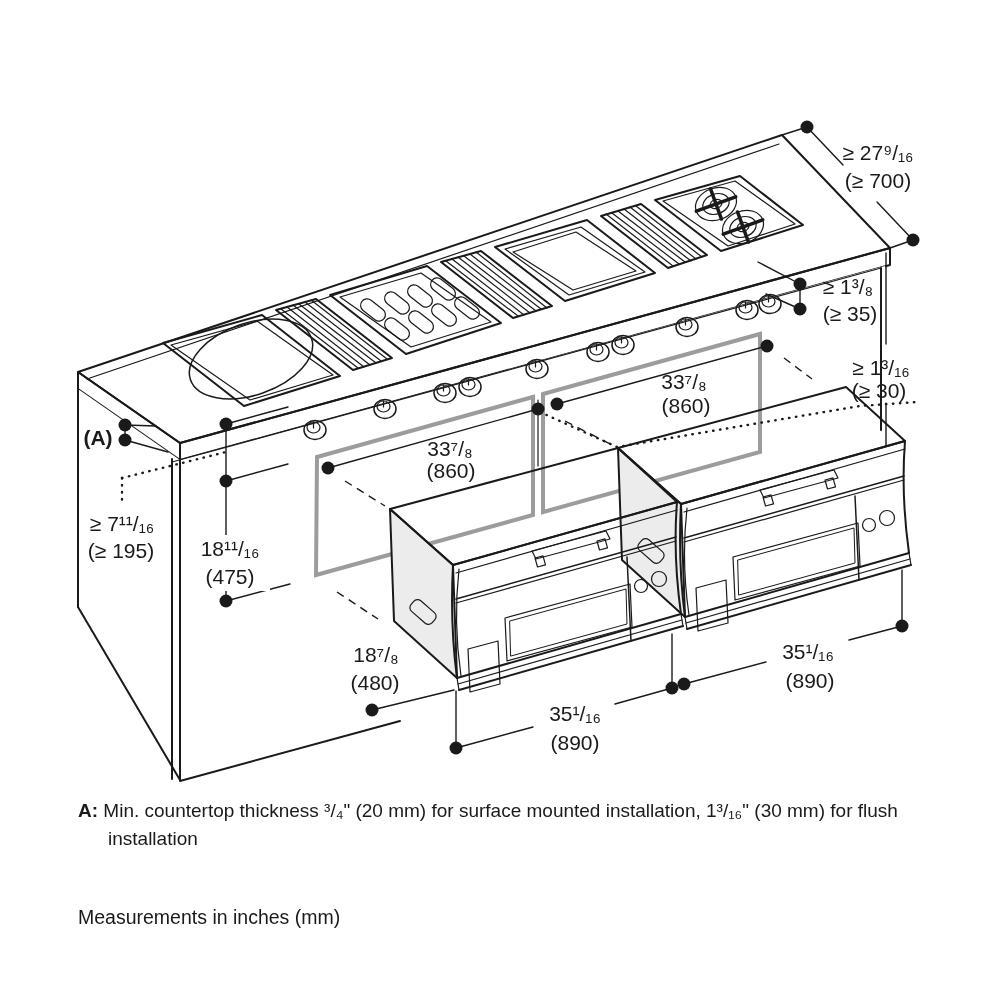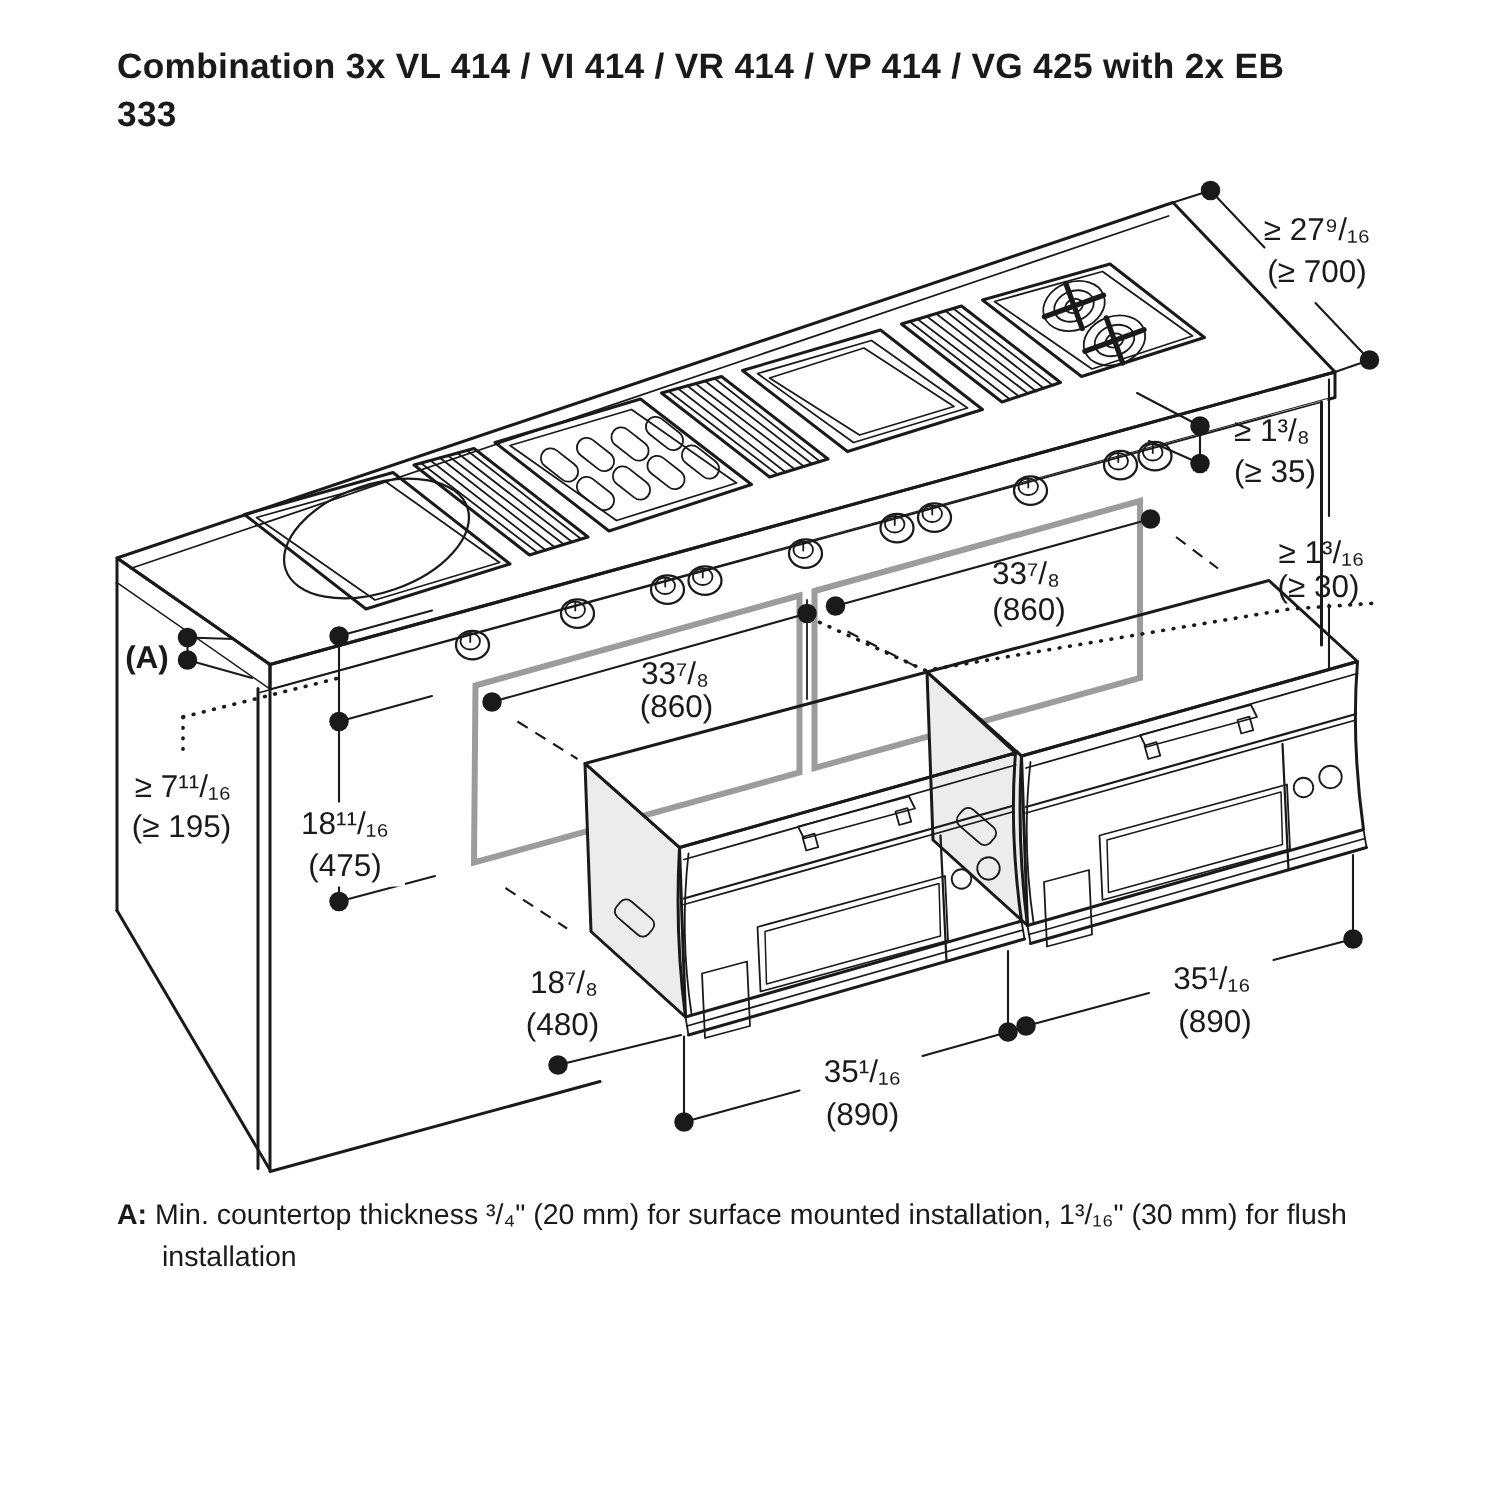--- a/index.html
+++ b/index.html
@@ -23,21 +23,20 @@
   .gray{fill:var(--panel);}
   .dot{fill:var(--ink);stroke:none;}
   text{fill:var(--ink);font-size:21px;font-family:"Liberation Sans",sans-serif;text-anchor:middle;}
   text.bold{font-weight:bold;}
 </style>
 </head>
 <body>
 
 <div id="stage">
 
-  <div id="title">Combination 3x VL 414 / VI 414 / VR 414 / VP 414 / VG 425 with 2x EB 333</div>
 
   <svg width="1000" height="1000" viewBox="0 0 1000 1000">
 
     <defs>
 
       <g id="knobT">
         <ellipse class="ln med" cx="0" cy="0" rx="11" ry="9.5" fill="#fff"></ellipse>
         <ellipse class="ln thin" cx="-1.5" cy="-2.5" rx="6.5" ry="5.5" fill="#fff"></ellipse>
         <line class="ln thin" x1="-1.5" y1="-8" x2="-1.5" y2="-2"></line>
       </g>
@@ -327,14 +326,15 @@
         <circle class="dot" cx="902" cy="626" r="6.5"></circle>
         <text x="808" y="659">35¹/₁₆</text>
         <text x="810" y="688">(890)</text>
       </g>
 
     </g>
   </svg>
 
   <div id="footnote"><span class="flabel">A:</span><span> Min. countertop thickness ³/₄" (20 mm) for surface mounted installation, 1³/₁₆" (30 mm) for flush installation</span></div>
 
+  <div id="note">Measurements in inches (mm)</div>
 
 </div>
 
 </body></html>

